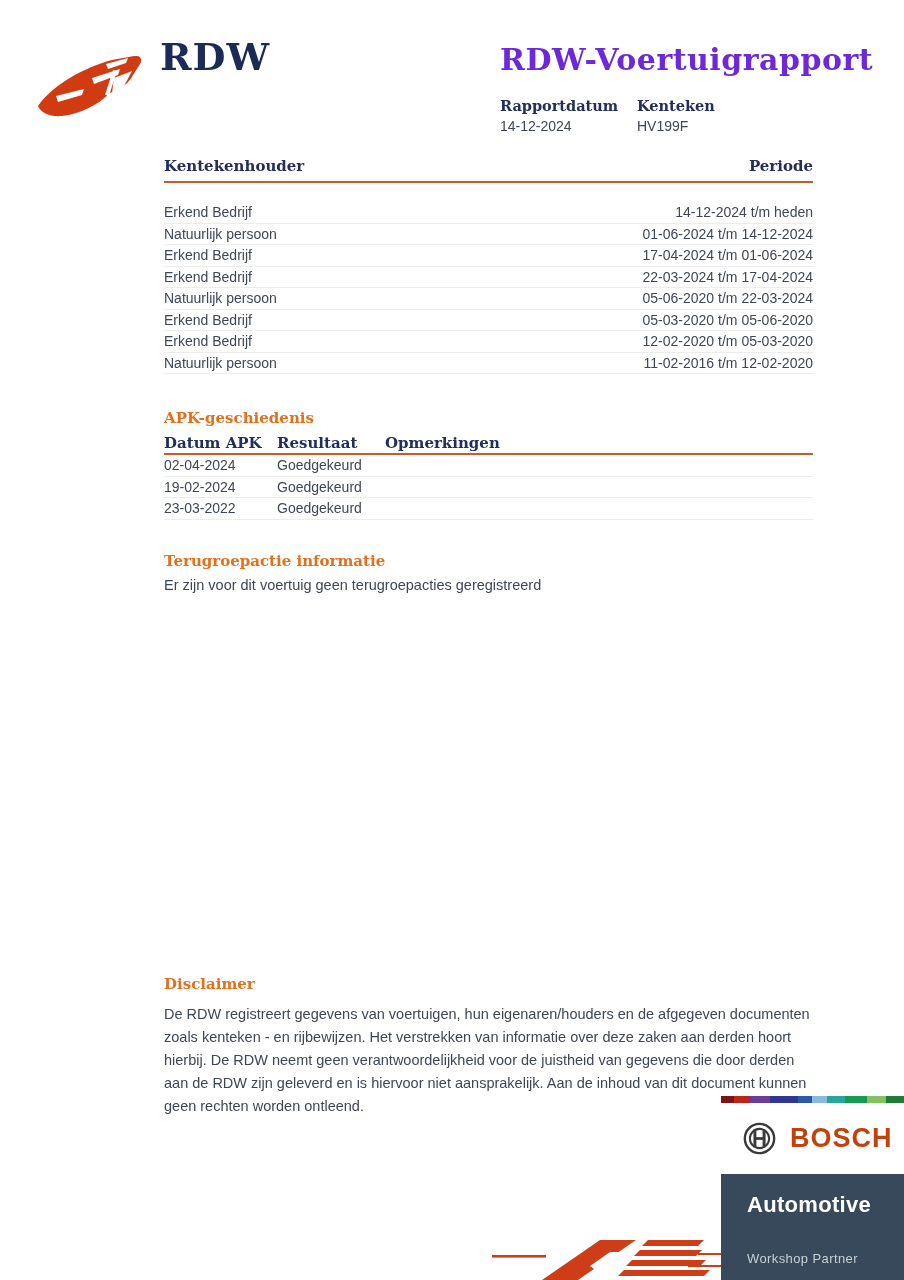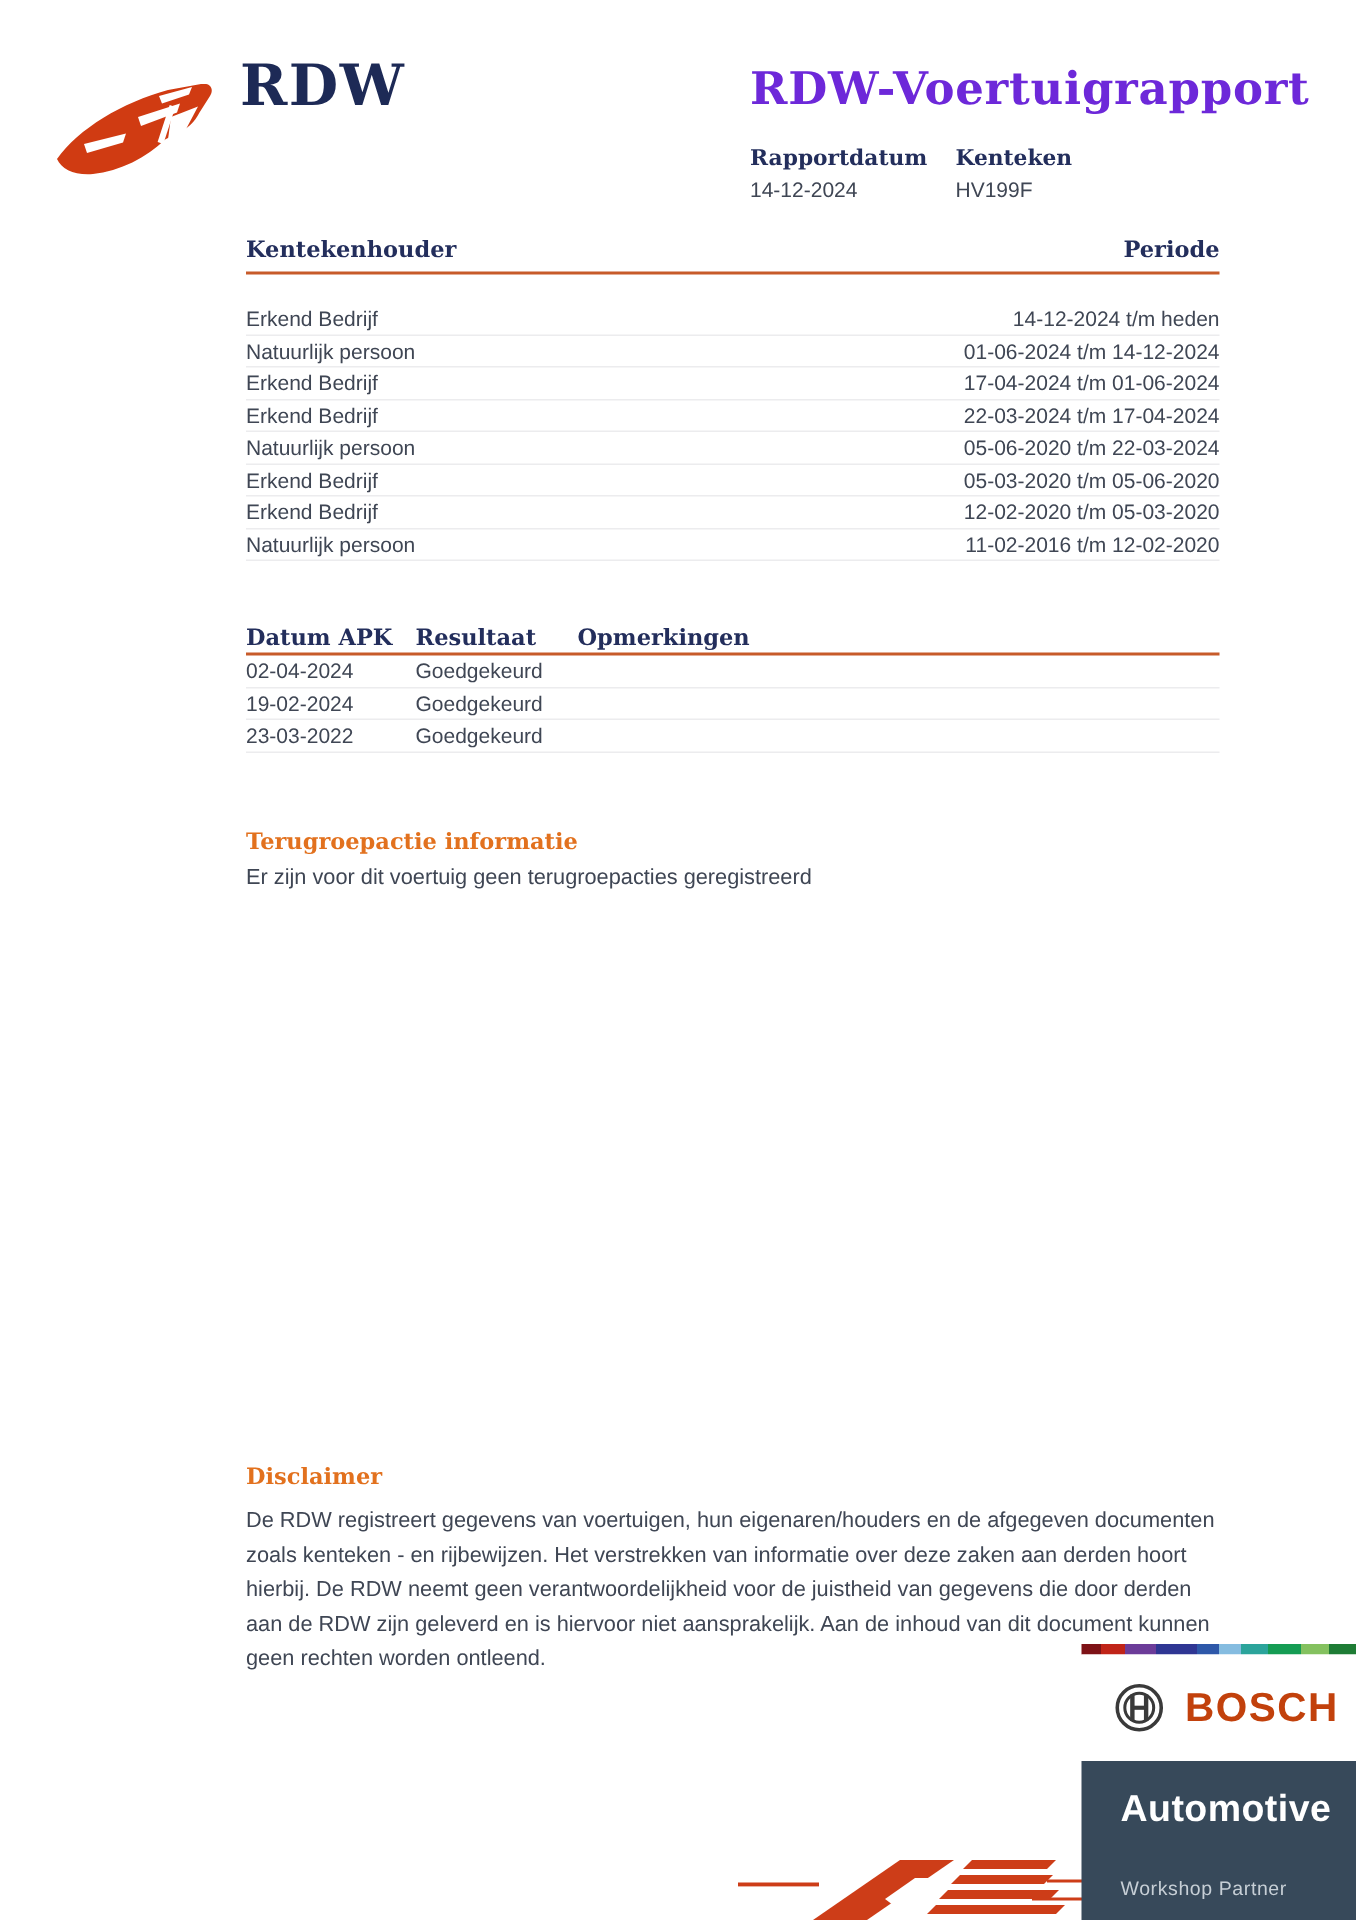--- a/index.html
+++ b/index.html
@@ -52,21 +52,21 @@
   .badge-stripe { height:7px; width:100%;
     background:linear-gradient(to right,
       #7E1216 0%, #7E1216 7%, #C02418 7%, #C02418 16%, #6C3C99 16%, #6C3C99 27%,
       #2F3693 27%, #2F3693 42%, #2E58A9 42%, #2E58A9 50%, #85BCE0 50%, #85BCE0 58%,
       #2BA49B 58%, #2BA49B 68%, #159C54 68%, #159C54 80%, #84C15F 80%, #84C15F 90%,
       #1E7C35 90%, #1E7C35 100%); }
   .badge-white { height:71px; background:#fff; display:flex; align-items:center; padding-left:22px; }
   .bosch-anchor { width:33px; height:33px; }
   .bosch-word { margin-left:14px; font-size:27px; font-weight:bold; letter-spacing:1px; color:#c2410c; font-family:"Liberation Sans",sans-serif; }
   .badge-slate { height:106px; background:#37495A; padding:18px 0 0 26px; position:relative; }
-  .badge-division { font-size:25px; font-weight:bold; color:#FFFFFF; letter-spacing:0.3px; }
+  .badge-division { font-size:22px; font-weight:bold; color:#FFFFFF; letter-spacing:0.3px; }
   .badge-subtitle { position:absolute; left:26px; bottom:14px; font-size:13px; color:#C7CFD6; letter-spacing:0.4px; }
 
   
   .speed-graphic { position:absolute; left:482px; top:1238px; width:250px; height:42px; z-index:4; }
 </style>
 </head>
 <body>
 
 <div class="page">
 
@@ -125,20 +125,21 @@
           <span class="p-cell">12-02-2020 t/m 05-03-2020</span>
         </div>
         <div class="h-row">
           <span class="h-cell">Natuurlijk persoon</span>
           <span class="p-cell">11-02-2016 t/m 12-02-2020</span>
         </div>
       </div>
   </section>
 
   <section class="apk">
+    <div class="section-heading slab">APK-geschiedenis</div>
     <div class="apk-head">
       <span class="a-date slab">Datum APK</span>
       <span class="a-result slab">Resultaat</span>
       <span class="a-remarks slab">Opmerkingen</span>
     </div>
     <div>
         <div class="a-row">
           <span class="a-date">02-04-2024</span>
           <span class="a-result">Goedgekeurd</span>
           <span class="a-remarks"></span>

